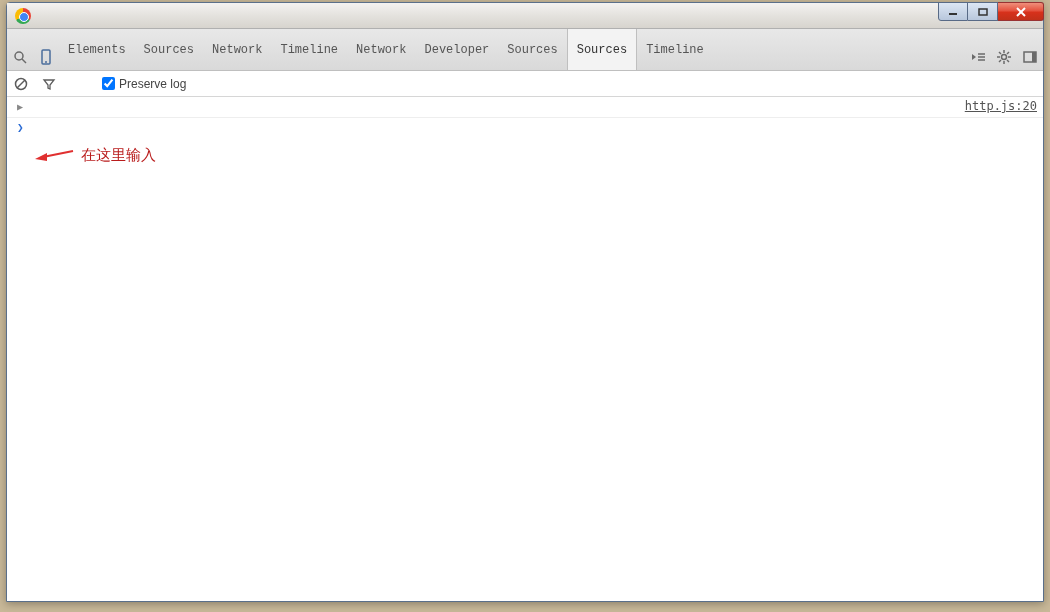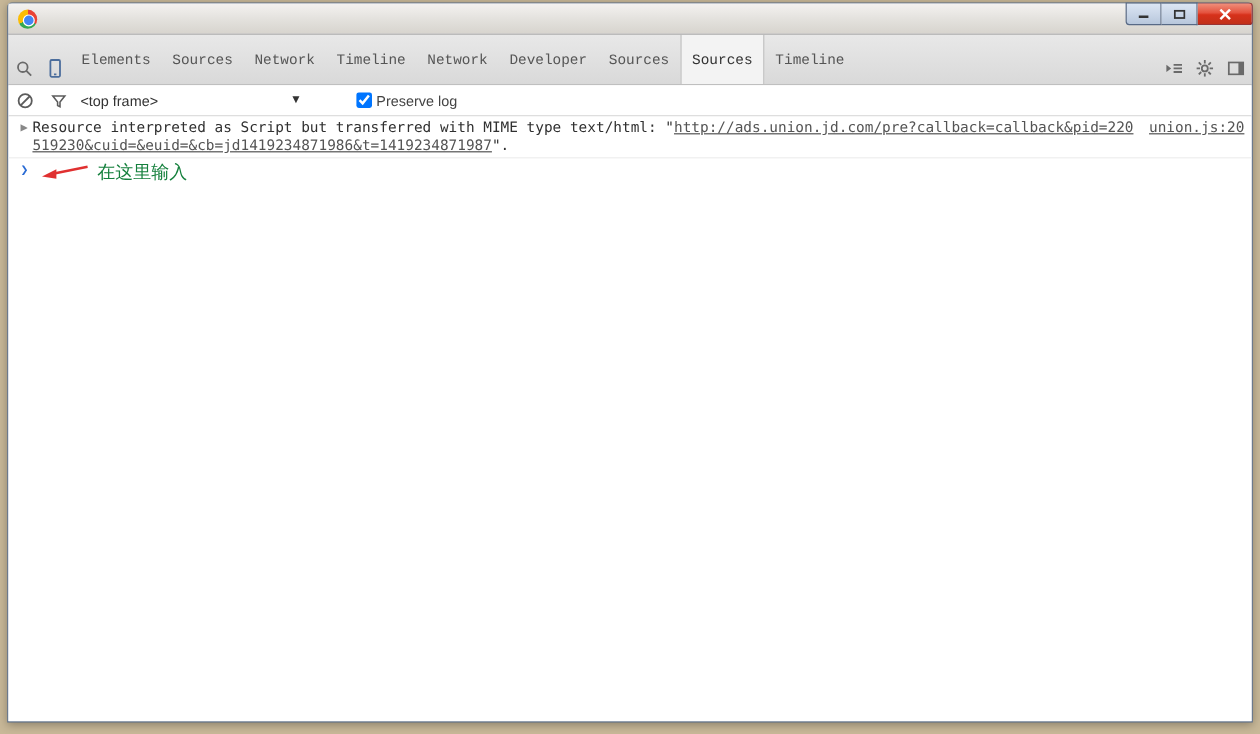--- a/index.html
+++ b/index.html
@@ -138,23 +138,23 @@
   .tw { color:#888; margin-right:4px; font-size:10px; line-height:16px; cursor:pointer; }
   .msg-text { flex:1; line-height:15px; word-break: break-all; }
   .msg-text .url { color:#545454; text-decoration: underline; cursor:pointer; }
   .src-link { color:#545454; text-decoration: underline; cursor:pointer; margin-left:auto; padding-left:10px; white-space:nowrap; }
   .prompt-row { display:flex; align-items:center; padding:2px 6px 2px 10px; }
   .prompt-caret { color:#2a6bd4; font-size:11px; margin-right:6px; }
   .prompt-input { border:none; outline:none; font: inherit; flex:1; }
 
   .annotation {
     position: absolute;
-    left: 26px; top: 36px;
+    left: 26px; top: 48px;
     display: flex; align-items: center;
-    color: #15803d;
+    color: #b91c1c;
     font-size: 15px;
     pointer-events: none;
     font-family: "Microsoft YaHei","SimSun",sans-serif;
   }
   .annotation svg { margin-right: 6px; }
 </style>
 </head>
 <body>
 
 <div class="window">
@@ -261,37 +261,30 @@
       <svg width="14" height="14">
           <circle cx="7" cy="7" r="5.5" fill="none" stroke="#5c5c5c" stroke-width="1.5"></circle>
           <line x1="3" y1="11" x2="11" y2="3" stroke="#5c5c5c" stroke-width="1.5"></line>
         </svg>
     </div>
     <div class="ctrl-icon">
       <svg width="14" height="14">
           <path d="M2 3h10l-4 5v4l-2-1v-3z" fill="none" stroke="#5c5c5c" stroke-width="1.3"></path>
         </svg>
     </div>
-    <div class="frame-select">
-      <span>&lt;top frame&gt;</span>
-      <span class="caret">▼</span>
-    </div>
     <label class="preserve">
       <input type="checkbox" checked="" style="">
       <span>Preserve log</span>
     </label>
   </div>
 
   <div class="console">
     <div class="msg-row">
       <span class="tw">▶</span>
-      <span class="msg-text">
-        <span>Resource interpreted as Script but transferred with MIME type text/html: "</span><span class="url">http://ads.union.jd.com/pre?callback=callback&amp;pid=220519230&amp;cuid=&amp;euid=&amp;cb=jd1419234871986&amp;t=1419234871987</span><span>".</span>
-      </span>
-      <span class="src-link">union.js:20</span>
+      <span class="src-link">http.js:20</span>
     </div>
     <div class="prompt-row">
       <span class="prompt-caret">❯</span>
       <input class="prompt-input" style="">
     </div>
 
     <div class="annotation">
       <svg width="42" height="20">
         <line x1="40" y1="6" x2="10" y2="12" stroke="#e03030" stroke-width="2"></line>
         <polygon points="2,14 14,8 14,16" fill="#e03030"></polygon>

